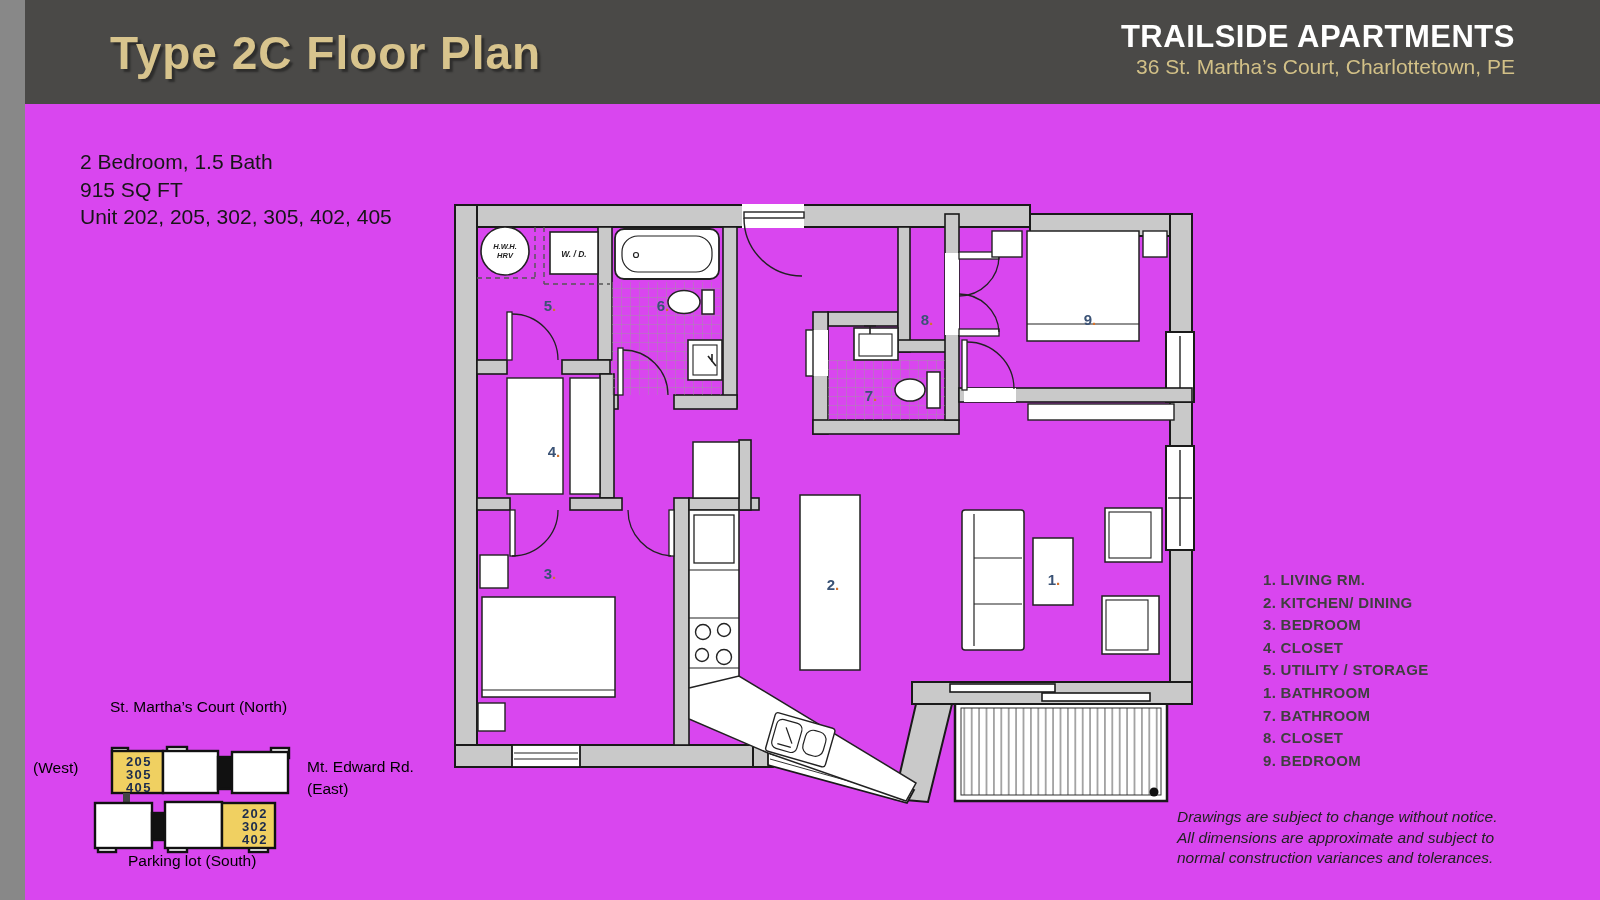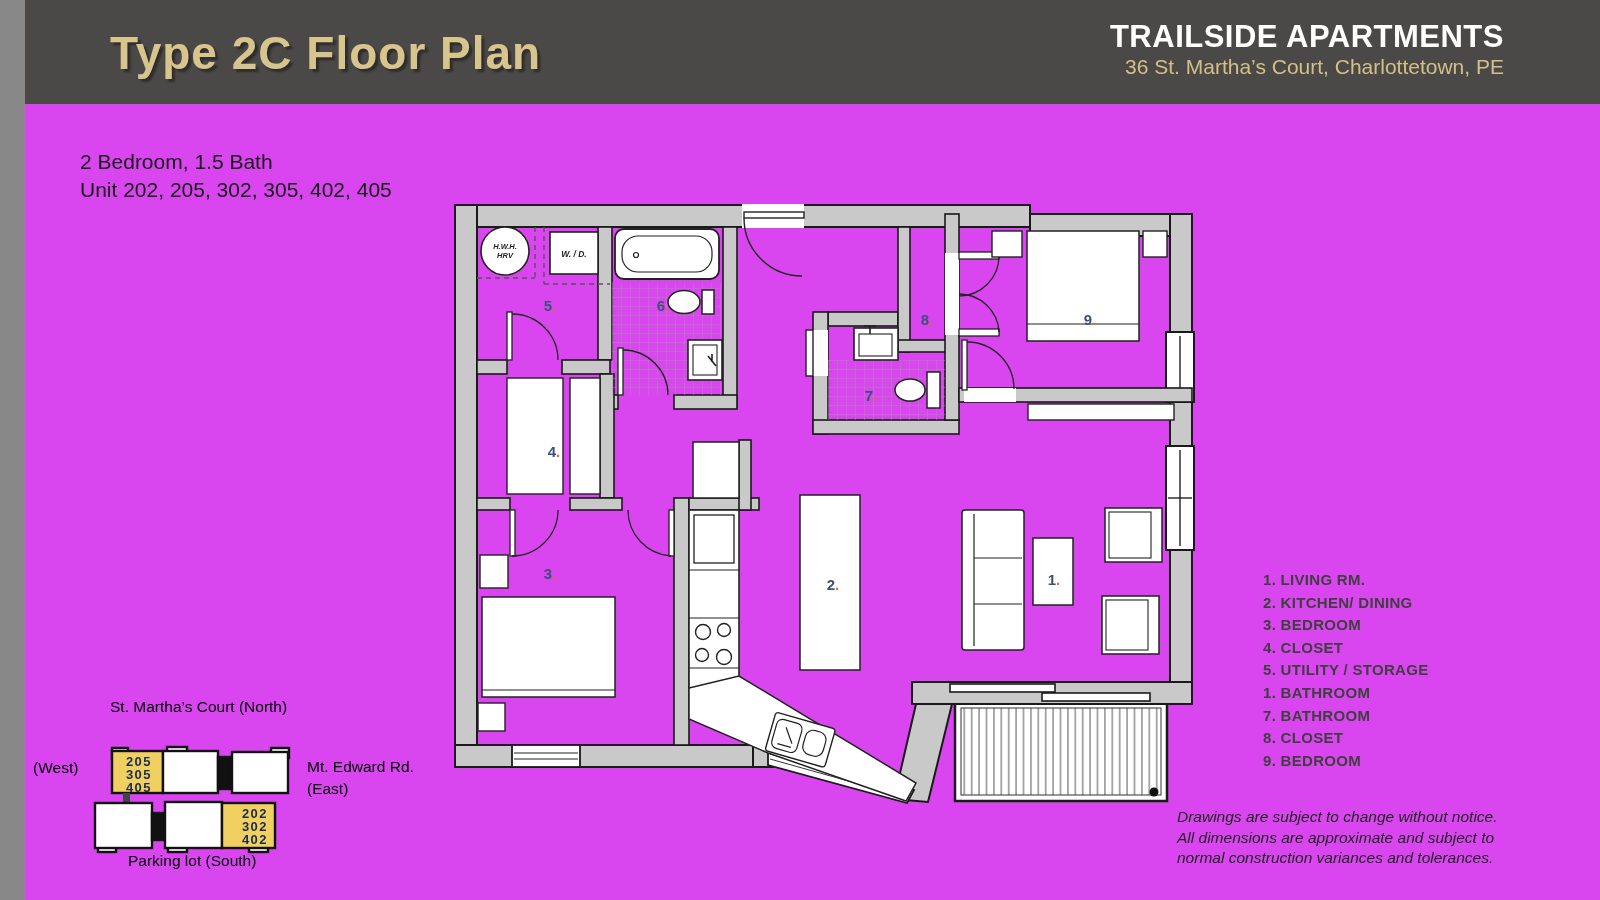--- a/index.html
+++ b/index.html
@@ -2,21 +2,21 @@
 <html><head>
 <meta charset="utf-8">
 <style>
   html,body{margin:0;padding:0;background:#888;}
   .page{position:relative;width:1600px;height:900px;background:#d946ef;overflow:hidden;
         font-family:"Liberation Sans", sans-serif;margin-left:25px;}
   
   .header{position:absolute;left:0;top:0;width:1600px;height:104px;background:#4a4947;}
   .header .title{position:absolute;left:85px;top:26px;font-size:46px;font-weight:800;
         letter-spacing:1px;color:#d8c48d;text-shadow:3px 3px 2px rgba(0,0,0,0.38);}
-  .header .brand-wrap{position:absolute;right:121px;top:20px;text-align:right;}
+  .header .brand-wrap{position:absolute;right:110px;top:20px;text-align:right;}
   .header .brand{font-size:31px;font-weight:800;color:#ffffff;letter-spacing:0.5px;line-height:34px;}
   .header .address{font-size:21px;color:#d2c087;line-height:26px;}
   
   .info{position:absolute;left:55px;top:148px;font-size:21px;color:#161616;line-height:27.5px;}
   
   .legend{position:absolute;left:1238px;top:569px;font-size:15px;font-weight:bold;
         color:#3f3f3f;line-height:22.6px;letter-spacing:0.3px;}
   
   .disclaimer{position:absolute;left:1152px;top:807px;font-style:italic;font-size:15.5px;
         color:#222222;line-height:20.5px;}
@@ -39,20 +39,21 @@
   <div class="header">
     <div class="title">Type 2C Floor Plan</div>
     <div class="brand-wrap">
       <div class="brand">TRAILSIDE APARTMENTS</div>
       <div class="address">36 St. Martha’s Court, Charlottetown, PE</div>
     </div>
   </div>
 
   <div class="info">
     <div>2 Bedroom, 1.5 Bath</div>
+    <div>915 SQ FT</div>
     <div>Unit 202, 205, 302, 305, 402, 405</div>
   </div>
 
   <div class="legend">
     <div>1. LIVING RM.</div>
     <div>2. KITCHEN/ DINING</div>
     <div>3. BEDROOM</div>
     <div>4. CLOSET</div>
     <div>5. UTILITY / STORAGE</div>
     <div>1. BATHROOM</div>

